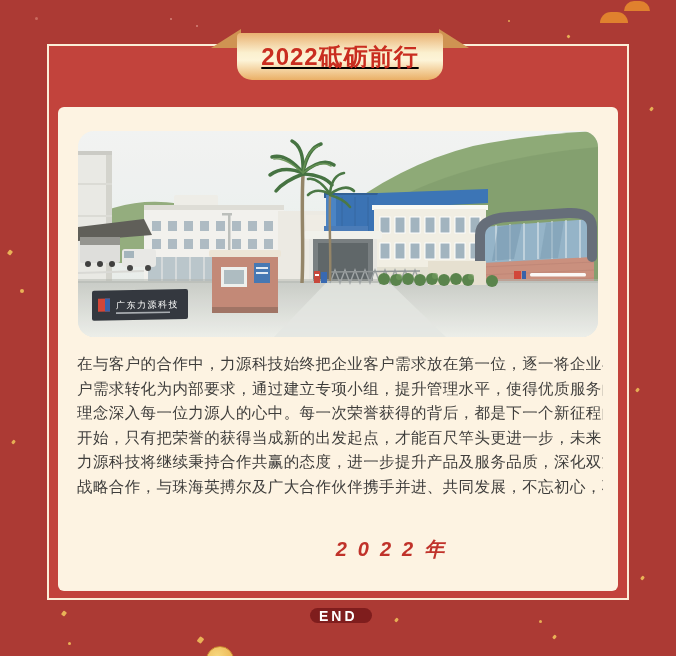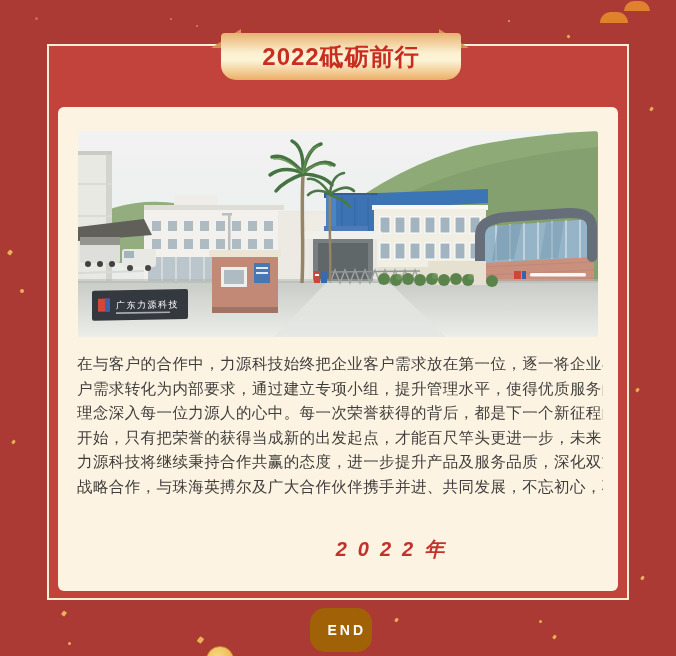--- a/index.html
+++ b/index.html
@@ -10,49 +10,49 @@
   }
   .frame{
     position:absolute;left:47px;top:44px;width:582px;height:556px;
     box-sizing:border-box;border:2px solid #fbeed8;background:#c2433c;
   }
   .card{
     position:absolute;left:58px;top:107px;width:560px;height:484px;
     background:#fdf3e2;border-radius:6px;
   }
   .banner{
-    position:absolute;left:221px;top:33px;width:240px;height:47px;
+    position:absolute;left:237px;top:33px;width:206px;height:47px;
     background:linear-gradient(180deg,#e9b171 0%,#fbf0cf 42%,#fdf4d8 58%,#eaaf66 100%);
     border-radius:4px 4px 15px 15px;
-    display:flex;align-items:center;justify-content:center;z-index:5;
+    display:flex;align-items:center;justify-content:center;z-index:5;text-decoration:underline;
   }
   .banner-title{
     font-size:24px;font-weight:bold;color:#c92d20;letter-spacing:1px;
   }
   .flap{position:absolute;top:29px;width:30px;height:19px;background:#cf9352;z-index:4;}
   .flap.l{left:211px;clip-path:polygon(100% 0,100% 100%,0 100%);}
   .flap.r{left:439px;clip-path:polygon(0 0,0 100%,100% 100%);}
   .photo{
     position:absolute;left:78px;top:131px;width:520px;height:206px;
-    border-radius:3px;overflow:hidden;
+    border-radius:16px;overflow:hidden;
   }
   .article{position:absolute;left:77px;top:352px;width:526px;overflow:hidden;}
   .tline{
     font-size:15.5px;line-height:24.6px;height:24.6px;color:#3f3e3c;
     white-space:nowrap;letter-spacing:0.4px;
   }
   .year{
     position:absolute;left:58px;top:536px;width:664px;text-align:center;
     font-size:20px;font-weight:bold;font-style:italic;color:#c0322a;
     letter-spacing:11px;text-indent:11px;
   }
   .end-btn{
-    position:absolute;left:310px;top:608px;width:62px;height:44px;
-    background:#a16207;border-radius:15px;border:none;cursor:pointer;
-    display:flex;align-items:center;justify-content:flex-end;
+    position:absolute;left:310px;top:608px;width:62px;height:15px;
+    background:#7f1d1d;border-radius:15px;border:none;cursor:pointer;
+    display:flex;align-items:center;justify-content:flex-start;
   }
   .end-label{color:#ffffff;font-size:14px;font-weight:bold;letter-spacing:3px;text-indent:3px;}
   .speck{position:absolute;pointer-events:none;}
   .dot{border-radius:50%;}
   .dia{transform:rotate(38deg);border-radius:1px;}
   .arc{border-radius:14px 14px 0 0;}
   .coin{
     border-radius:50%;width:28px;height:28px;
     background:radial-gradient(circle at 40% 35%,#f7d87e,#e8a944);
     border:1px solid #c8882f;box-sizing:border-box;

